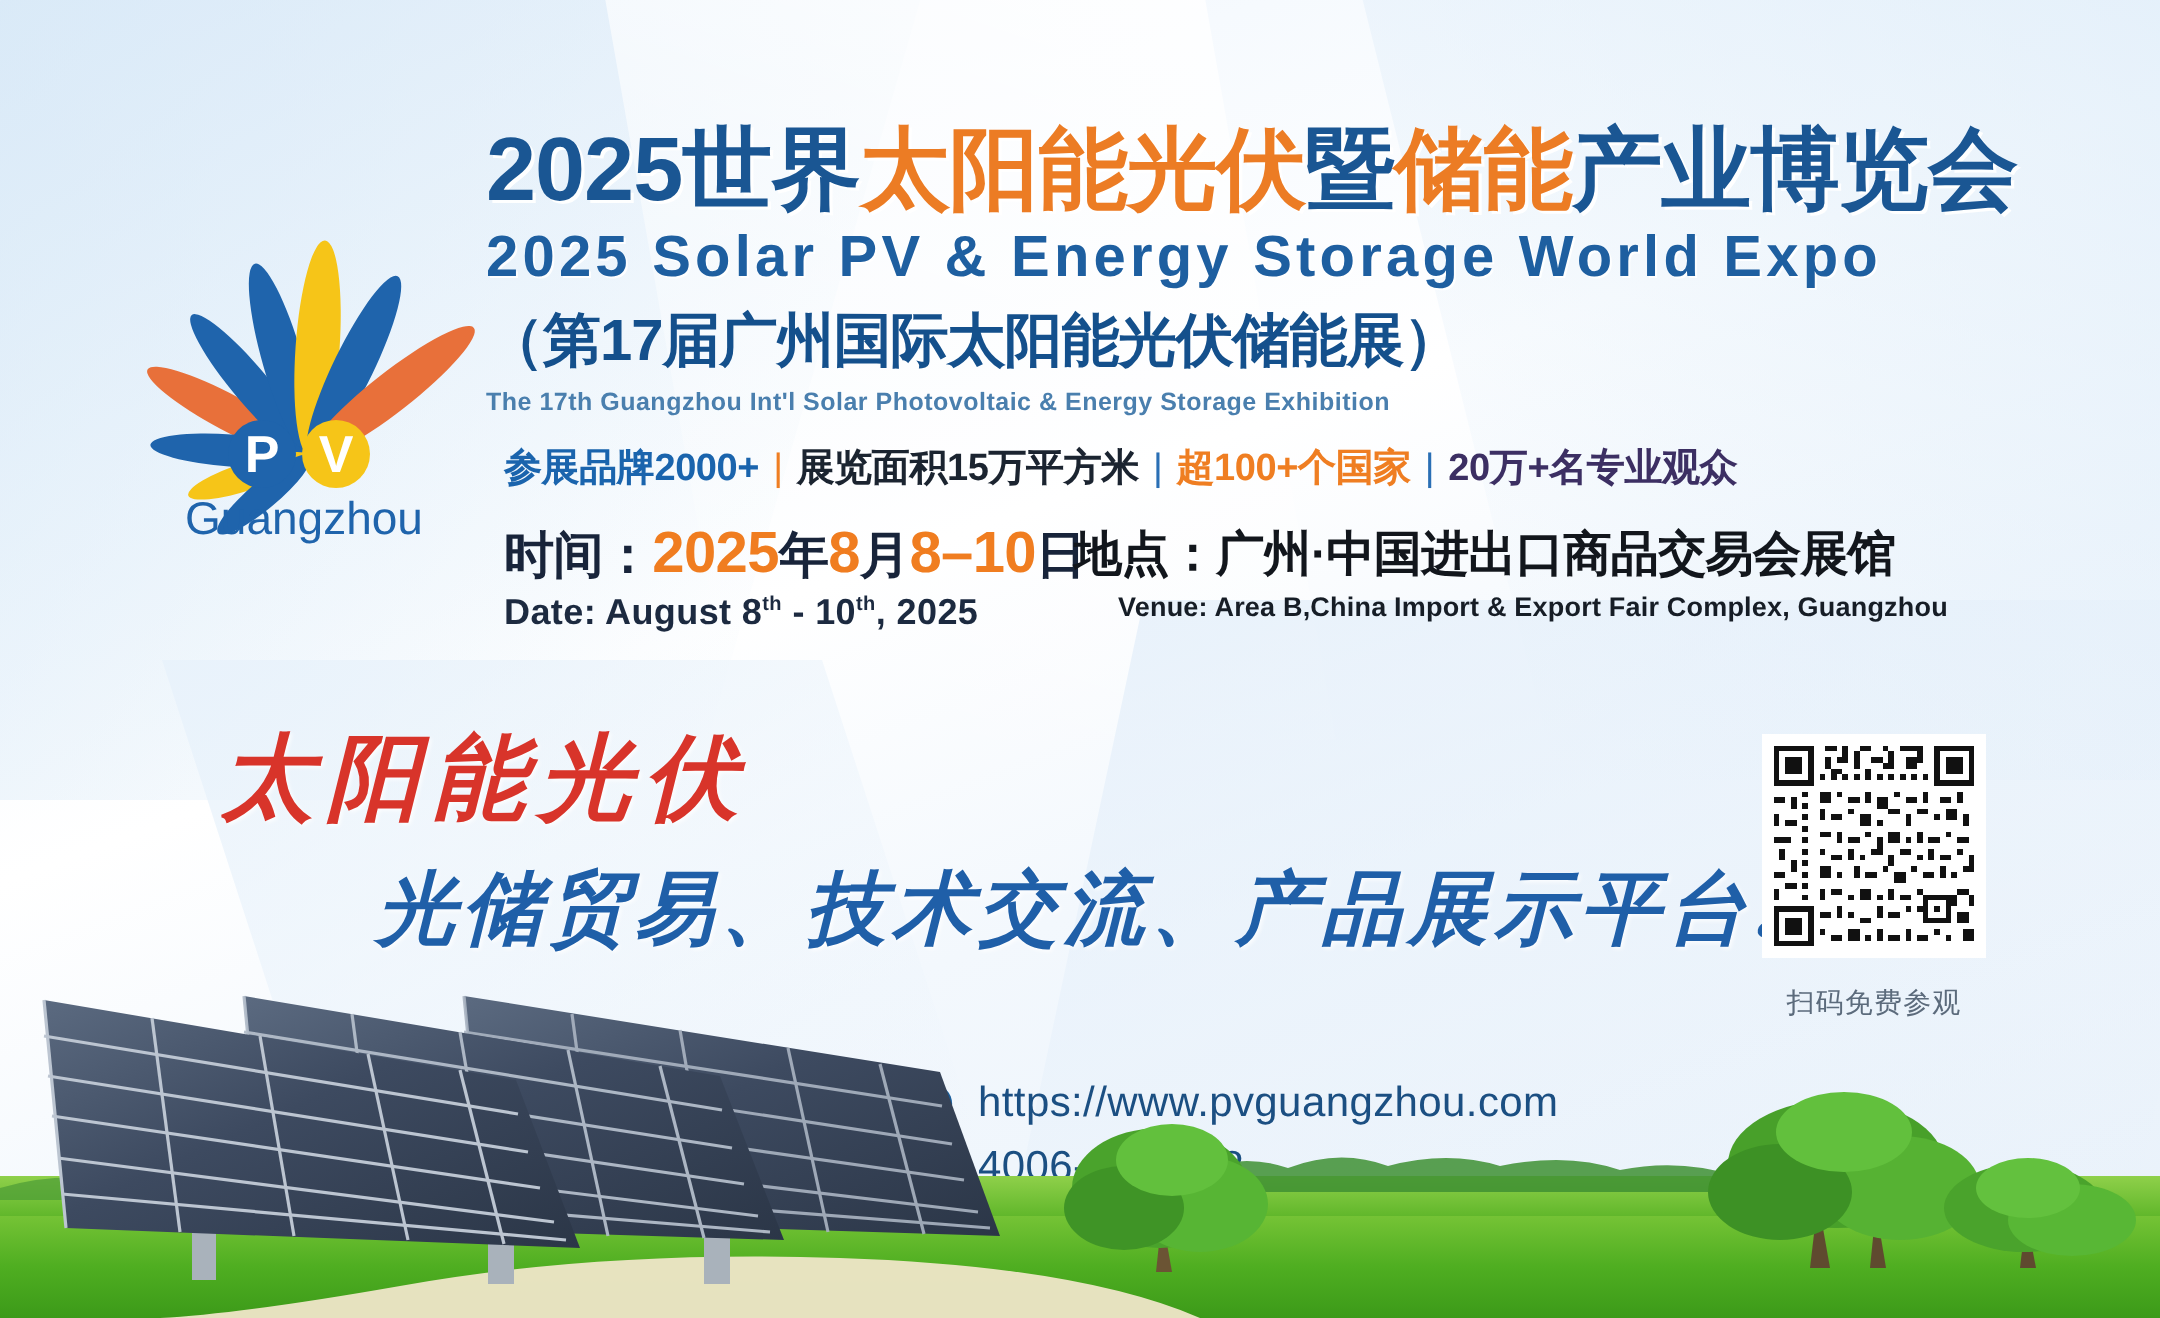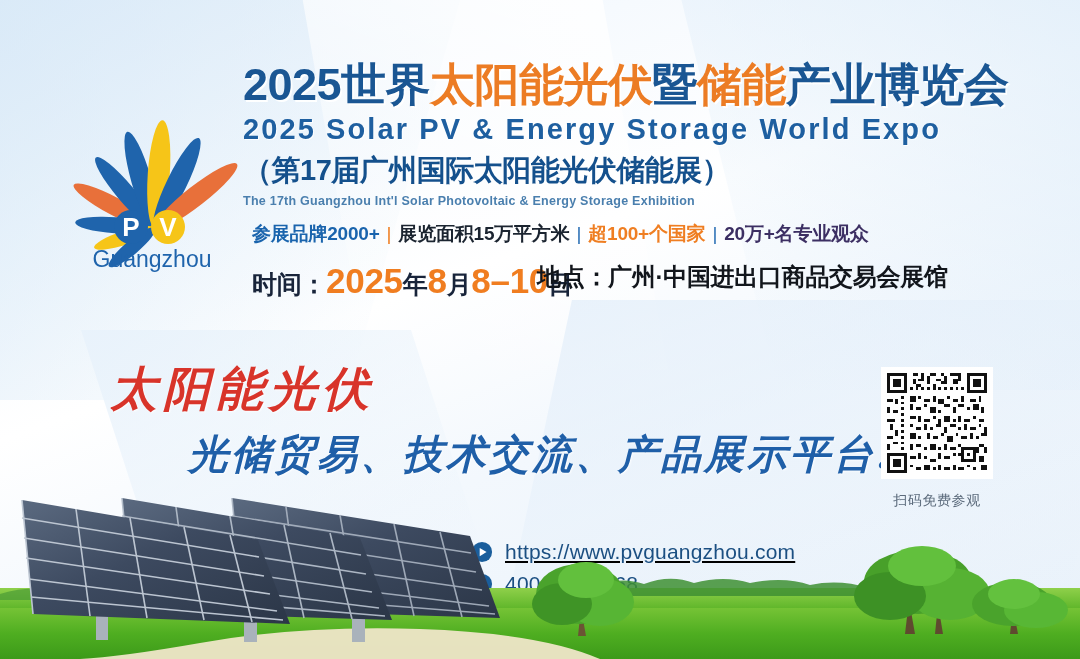--- a/index.html
+++ b/index.html
@@ -102,21 +102,21 @@
   .s-orange { color: #ef7e22; }
   .s-purple { color: #3c2f63; }
   .sep-orange { color: #ef7e22; font-weight: normal; padding: 0 7px; }
   .sep-blue   { color: #2a6fb5; font-weight: normal; padding: 0 7px; }
 
   
   .date-block  { position: absolute; left: 252px; top: 261px; white-space: nowrap; }
   .venue-block { position: absolute; left: 537px; top: 261px; white-space: nowrap; }
 
   .date-cn { font-size: 25px; font-weight: bold; color: #18243a; letter-spacing: -0.3px; }
-  .date-cn .num { color: #f07d20; font-size: 35px; }
+  .date-cn .num { color: #f07d20; font-size: 29px; }
   .date-en { margin-top: 2px; font-size: 18px; font-weight: bold; color: #1c2a40; letter-spacing: .2px; }
   .date-en sup { font-size: 10px; }
 
   .venue-cn { font-size: 24px; font-weight: bold; color: #12161c; letter-spacing: -0.3px; }
   .venue-en { margin-top: 3px; margin-left: 22px; font-size: 13.5px; font-weight: bold; color: #161d26; letter-spacing: .1px; }
 
   
   .slogan { position: absolute; left: 110px; top: 358px; }
   .slogan-line1 {
     font-family: "DejaVu Serif", serif;
@@ -131,21 +131,21 @@
     color: #1f5fa8; letter-spacing: 3px;
     text-shadow: 1px 1px 2px rgba(255,255,255,.85);
   }
 
   
   .qr-wrap { position: absolute; left: 878px; top: 367px; width: 118px; text-align: center; }
   .qr-img { width: 112px; height: 112px; background: #fff; padding: 3px; box-sizing: border-box; }
   .qr-caption { margin-top: 9px; font-size: 14px; color: #5c6b7c; letter-spacing: .6px; }
 
   
-  .contact { position: absolute; left: 471px; top: 540px; text-decoration: underline; }
+  .contact { position: absolute; left: 455px; top: 540px; }
   .contact-row { display: flex; align-items: center; margin-bottom: 8px; }
   .contact-icon { width: 22px; height: 22px; margin-right: 12px; flex: none; }
   .contact-text { font-size: 21px; color: #1b4f82; letter-spacing: .2px; }
 
   
   .scenery { position: absolute; left:0; bottom:0; width:1080px; height:175px; }
 </style>
 </head>
 <body>
 
@@ -191,26 +191,30 @@
   </div>
 
   <div class="stats">
     <span class="s-blue">参展品牌2000+</span><span class="sep-orange">|</span><span class="s-dark">展览面积15万平方米</span><span class="sep-blue">|</span><span class="s-orange">超100+个国家</span><span class="sep-blue">|</span><span class="s-purple">20万+名专业观众</span>
   </div>
 
   <div class="date-block">
     <div class="date-cn">
       <span>时间：</span><span class="num">2025</span><span>年</span><span class="num">8</span><span>月</span><span class="num">8–10</span><span>日</span>
     </div>
+    <div class="date-en">
+      <span>Date: August 8</span><sup>th</sup><span> - 10</span><sup>th</sup><span>, 2025</span>
+    </div>
   </div>
 
   <div class="venue-block">
     <div class="venue-cn">
       <span>地点：</span><span>广州·中国进出口商品交易会展馆</span>
     </div>
+    <div class="venue-en">Venue: Area B,China Import &amp; Export Fair Complex, Guangzhou</div>
   </div>
 
   <div class="slogan">
     <div class="slogan-line1">太阳能光伏</div>
     <div class="slogan-line2">光储贸易、技术交流、产品展示平台!</div>
   </div>
 
   <div class="qr-wrap">
     <svg class="qr-img" viewBox="0 0 37 37" shape-rendering="crispEdges">
       <rect width="37" height="37" fill="#ffffff"></rect>

